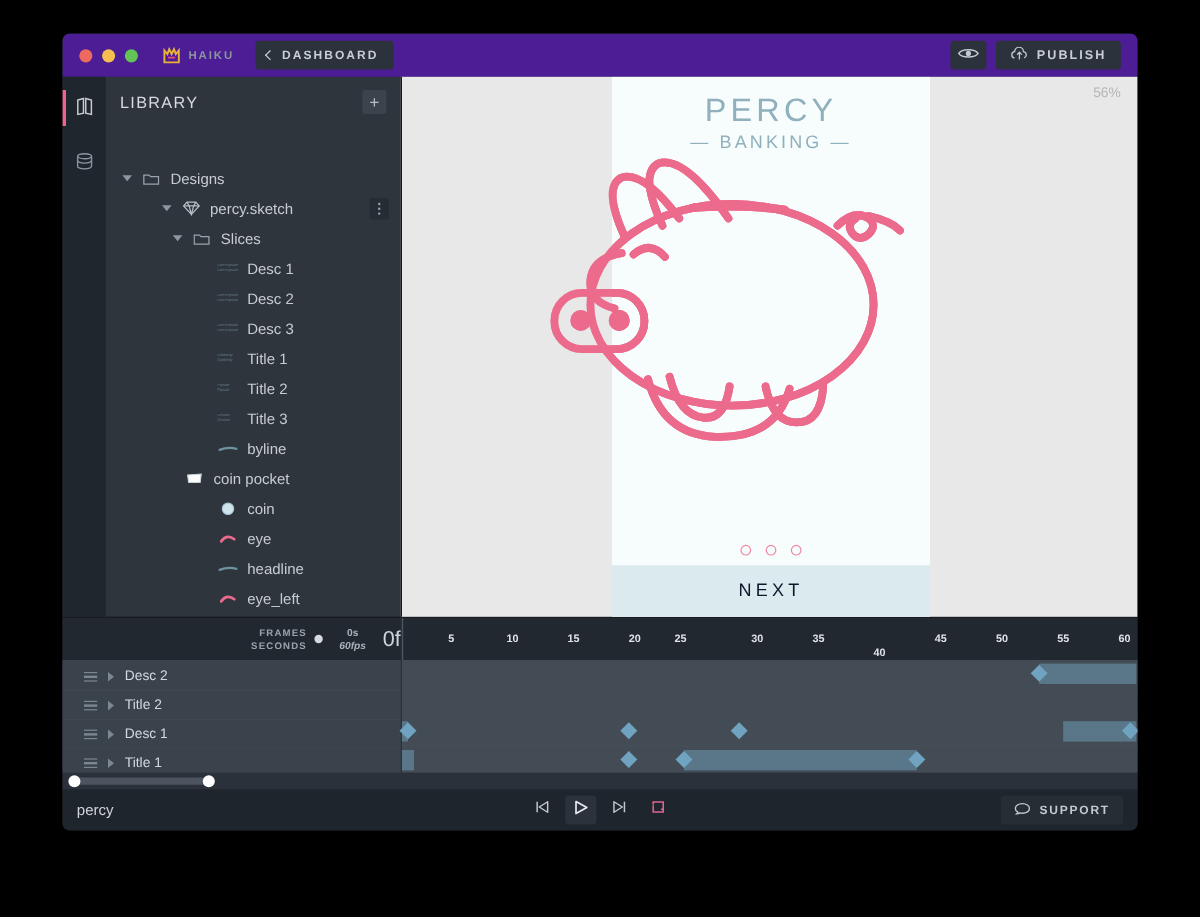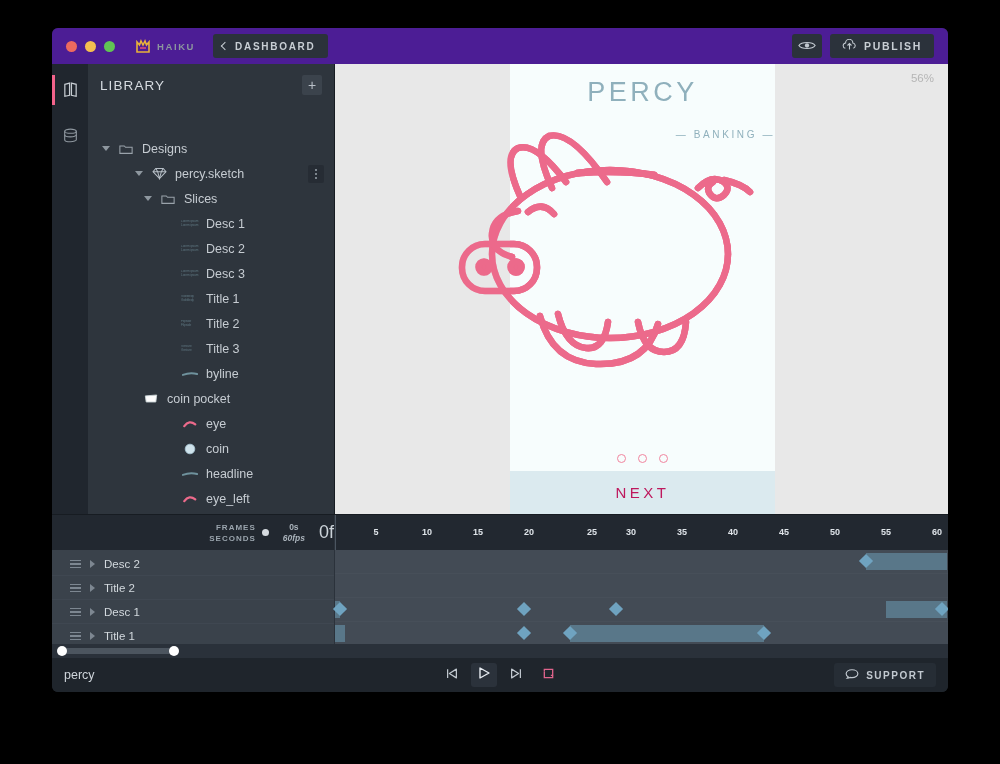--- a/index.html
+++ b/index.html
@@ -124,31 +124,31 @@
   }
   .artboard {
     position: absolute; left: 175px; top: 0; width: 265px; height: 100%;
     background: #f7fdfd; overflow: visible;
   }
   .ab-title {
     text-align: center; padding-top: 13px;
     color: #8fb0bc; font-size: 27px; letter-spacing: 3.5px; font-weight: 300;
   }
   .ab-sub {
-    text-align: right; margin-top: 21px;
-    color: #8fb0bc; font-size: 10px; letter-spacing: 2.6px;
+    text-align: center; margin-top: 2px;
+    color: #8fb0bc; font-size: 15px; letter-spacing: 2.6px;
   }
   .pig-wrap { position: absolute; left: 45px; top: 62px; width: 420px; height: 250px; }
   .dots { position: absolute; left: 0; right: 0; top: 390px; display: flex; justify-content: center; gap: 12px; }
   .pdot { width: 9px; height: 9px; border-radius: 50%; border: 1.4px solid #f1859f; }
   .nextbar {
     position: absolute; left: 0; right: 0; bottom: 0; height: 43px;
     background: #dbeaef; display: flex; align-items: center; justify-content: center;
   }
-  .nextbar span { color: #be185d; font-size: 15px; letter-spacing: 3.5px; }
+  .nextbar span { color: #0f172a; font-size: 15px; letter-spacing: 3.5px; }
   .ghost {
     position: absolute; left: 450px; top: 310px; width: 175px; text-align: center;
   }
   .ghost .gtitle {
     font-size: 13px; color: #9fb8c1; opacity: .55; line-height: 15px; white-space: nowrap;
   }
   .ghost .gbody {
     font-size: 9.5px; color: #9fb8c1; opacity: .5; line-height: 13px; white-space: nowrap; margin-top: 3px;
   }
   .ghost .stack { position: relative; height: 15px; }
@@ -356,46 +356,46 @@
           </div>
           <div class="trow" style="padding-left: 77px;">
             <span style="width:9px;display:inline-block"></span>
             <span class="thumb">
               <svg viewBox="0 0 18 8" width="16" height="8">
                 <path d="M1 5 Q9 2 17 4" stroke="#6f929d" stroke-width="2.2" fill="none" stroke-linecap="round"></path>
               </svg>
             </span>
             <span>byline</span>
           </div>
-          <div class="trow" style="padding-left: 38px;">
+          <div class="trow" style="padding-left: 49px;">
             <span style="width:9px;display:inline-block"></span>
             <span class="thumb">
               <svg viewBox="0 0 16 12" width="14" height="11">
                 <path d="M1.5 3 L14.5 2 L13.5 10 L2.5 10 Z" fill="#fdfdfd" stroke="#c9d3d6" stroke-width="1"></path>
               </svg>
             </span>
             <span>coin pocket</span>
           </div>
           <div class="trow" style="padding-left: 77px;">
             <span style="width:9px;display:inline-block"></span>
             <span class="thumb">
+              <svg viewBox="0 0 14 14" width="12" height="12">
+                <circle cx="7" cy="7" r="5.6" fill="#cfe3ec" stroke="#a9c6d4" stroke-width="1"></circle>
+              </svg>
+            </span>
+            <span>coin</span>
+          </div>
+          <div class="trow" style="padding-left: 77px;">
+            <span style="width:9px;display:inline-block"></span>
+            <span class="thumb">
               <svg viewBox="0 0 16 10" width="14" height="9">
                 <path d="M1.5 8 Q7 0.5 14 6" stroke="#ec6a8b" stroke-width="2.6" fill="none" stroke-linecap="round"></path>
               </svg>
             </span>
             <span>eye</span>
-          </div>
-          <div class="trow" style="padding-left: 77px;">
-            <span style="width:9px;display:inline-block"></span>
-            <span class="thumb">
-              <svg viewBox="0 0 14 14" width="12" height="12">
-                <circle cx="7" cy="7" r="5.6" fill="#cfe3ec" stroke="#a9c6d4" stroke-width="1"></circle>
-              </svg>
-            </span>
-            <span>coin</span>
           </div>
           <div class="trow" style="padding-left: 77px;">
             <span style="width:9px;display:inline-block"></span>
             <span class="thumb">
               <svg viewBox="0 0 18 8" width="16" height="8">
                 <path d="M1 5 Q9 2 17 4" stroke="#6f929d" stroke-width="2.2" fill="none" stroke-linecap="round"></path>
               </svg>
             </span>
             <span>headline</span>
           </div>
@@ -487,24 +487,24 @@
         <div class="fps">60fps</div>
       </div>
       <div class="framecount">0f</div>
     </div>
     <div class="ruler" id="ruler">
       <div class="playhead"></div>
     <div class="tick" style="left: 41px;">5</div>
         <div class="tick" style="left: 92px;">10</div>
         <div class="tick" style="left: 143px;">15</div>
         <div class="tick" style="left: 194px;">20</div>
-        <div class="tick" style="left: 257px;">25</div>
+        <div class="tick" style="left: 232px;">25</div>
         <div class="tick" style="left: 296px;">30</div>
         <div class="tick" style="left: 347px;">35</div>
-        <div class="tick" style="left: 398px;">40</div>
+        <div class="tick" style="left: 398px; margin-top: 12px;">40</div>
         <div class="tick" style="left: 449px;">45</div>
         <div class="tick" style="left: 500px;">50</div>
         <div class="tick" style="left: 551px;">55</div>
         <div class="tick" style="left: 602px;">60</div>
       </div>
   </div>
 
   <div class="tl-body">
     <div class="rows-left" id="rowsleft">
         <div class="rowl">

